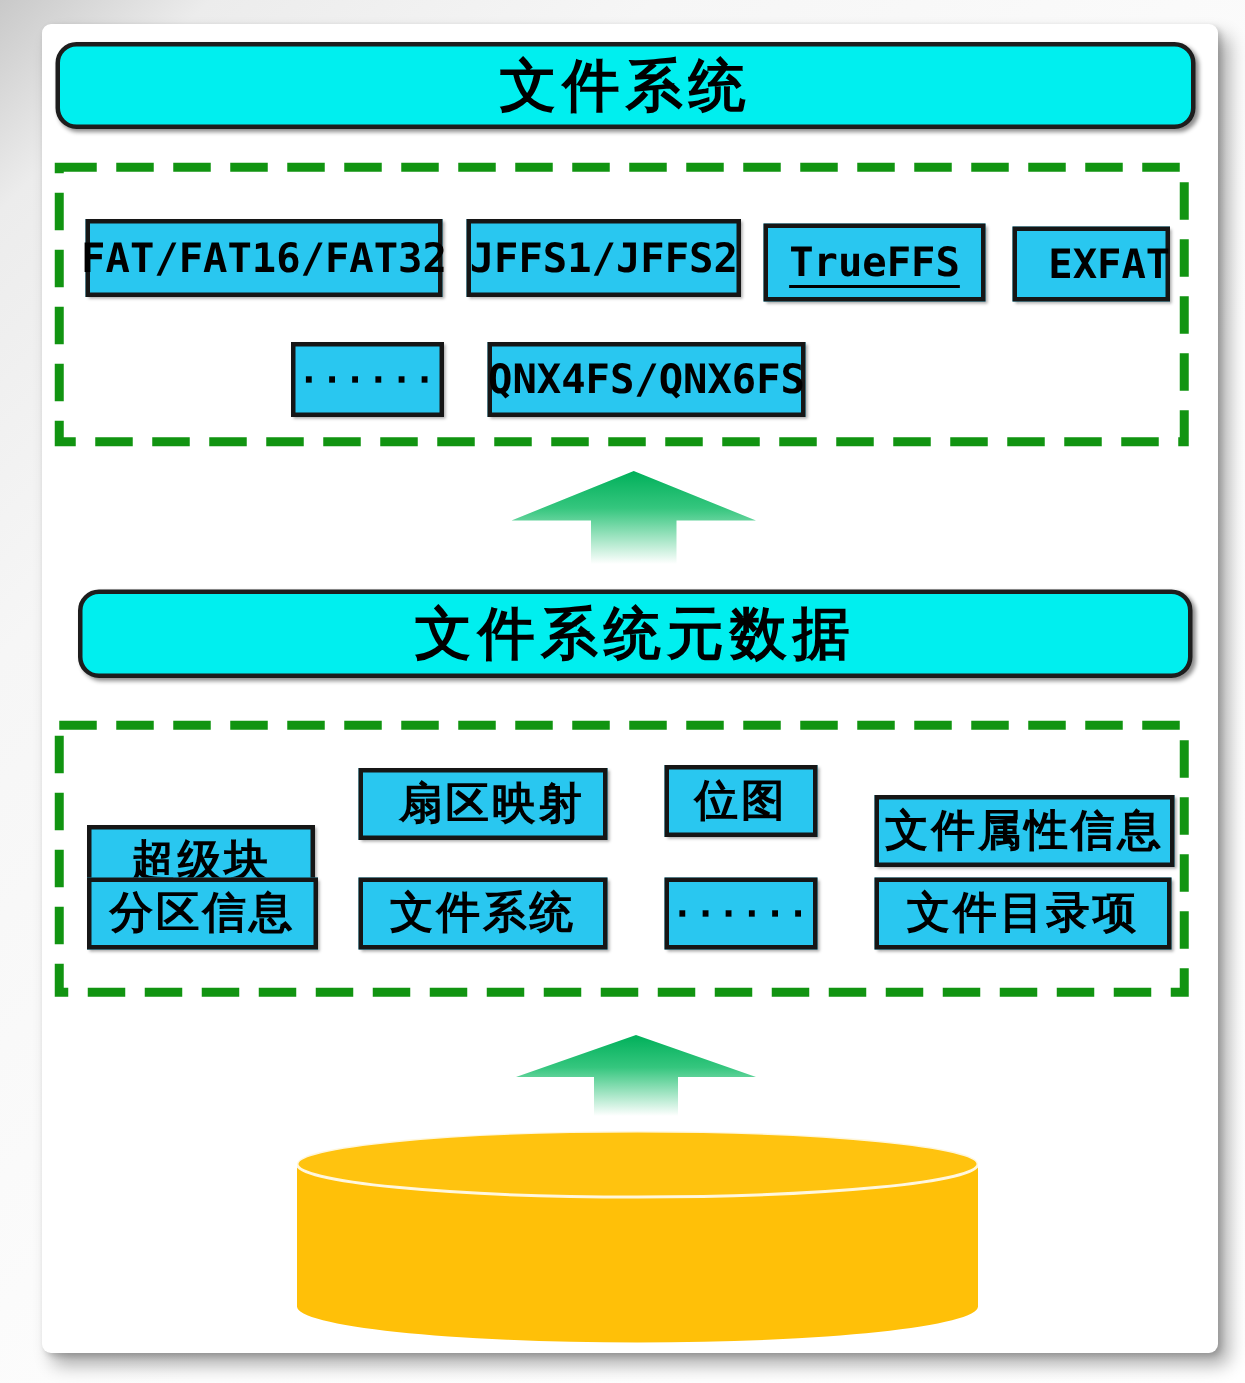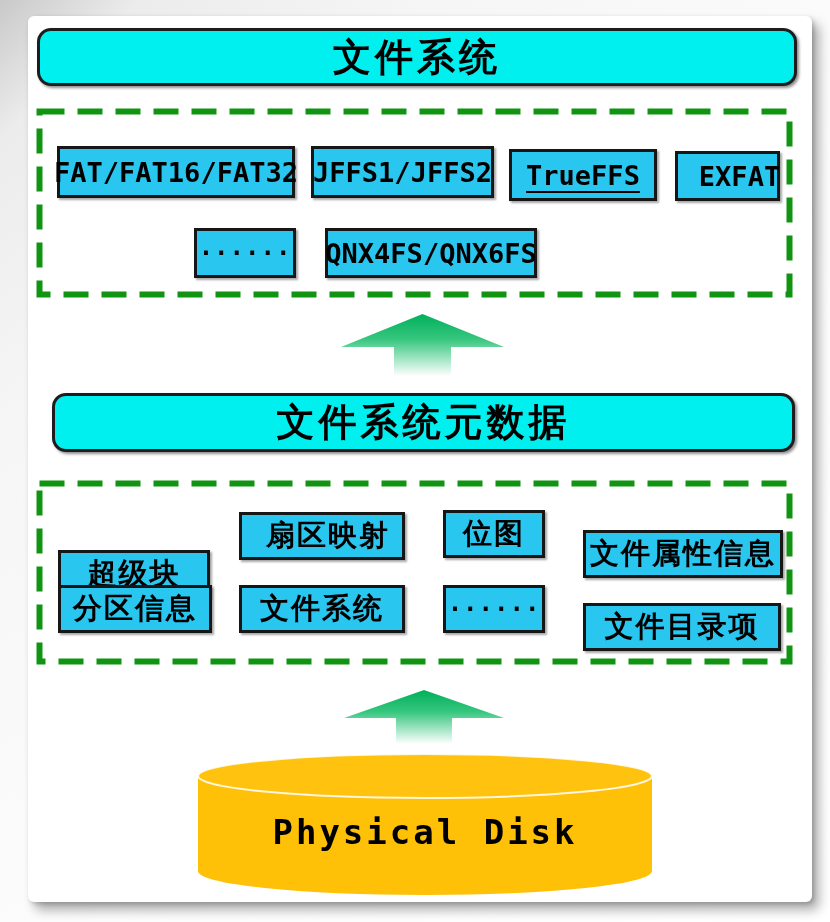--- a/index.html
+++ b/index.html
@@ -121,33 +121,32 @@
 
   <div class="node cjk" style="left:58px;top:585px;width:154px;height:48px;">
     <span>分区信息</span>
   </div>
   <div class="node cjk" style="left:239px;top:585px;width:166px;height:48px;">
     <span>文件系统</span>
   </div>
   <div class="node dots" style="left:443px;top:585px;width:102px;height:48px;">
     <span>······</span>
   </div>
-  <div class="node cjk" style="left:583px;top:603px;width:198px;height:48px;text-align:right;">
+  <div class="node cjk" style="left:583px;top:585px;width:198px;height:48px;text-align:right;">
     <span>文件目录项</span>
   </div>
 
   <svg class="arrow" style="left:344px;top:690px;" width="160" height="54" viewBox="0 0 160 54">
     <defs>
       <linearGradient id="ag2" x1="0" y1="0" x2="0" y2="1">
         <stop offset="0%" stop-color="#00b05a"></stop>
         <stop offset="40%" stop-color="#35c67e"></stop>
         <stop offset="100%" stop-color="#ffffff"></stop>
       </linearGradient>
     </defs>
     <path d="M80 0 L160 28 L108 28 L108 54 L52 54 L52 28 L0 28 Z" fill="url(#ag2)"></path>
   </svg>
 
   <svg style="position:absolute;left:195px;top:752px;" width="460" height="146" viewBox="0 0 460 146">
     <path d="M3 24 L3 119 A 227 24 0 0 0 457 119 L457 24 A 227 22 0 0 1 3 24 Z" fill="#ffc008"></path>
     <ellipse cx="230" cy="24" rx="227" ry="22" fill="#ffc30f" stroke="rgba(255,255,255,0.85)" stroke-width="2"></ellipse>
   </svg>
-  <div class="disk-label">Physical Disk</div>
 </div>
 
 </body></html>

